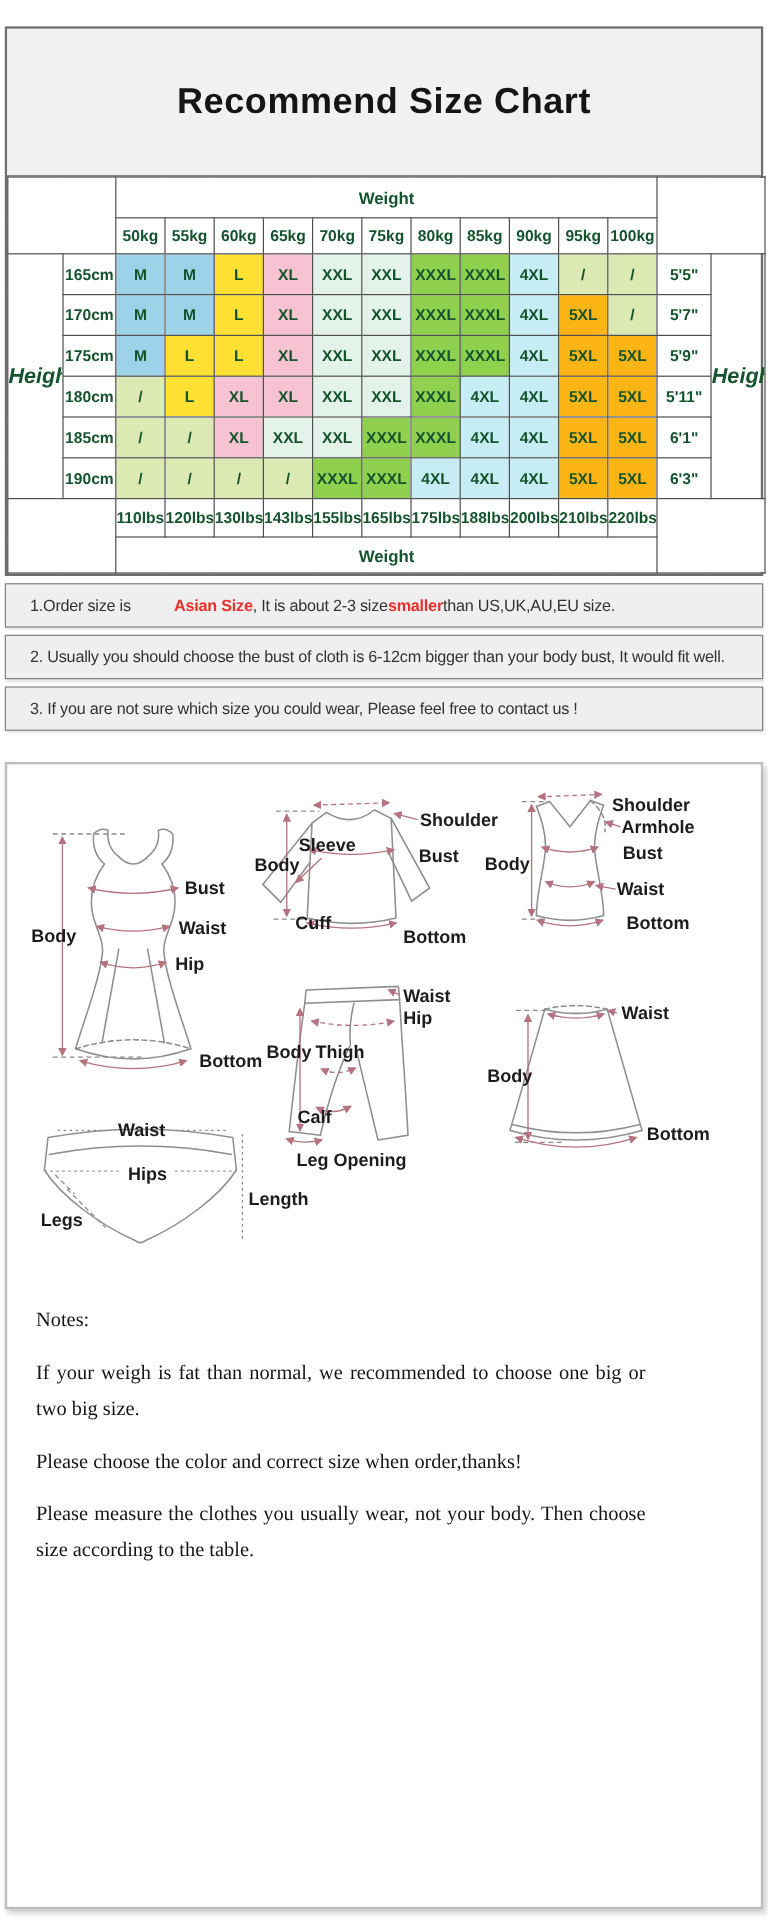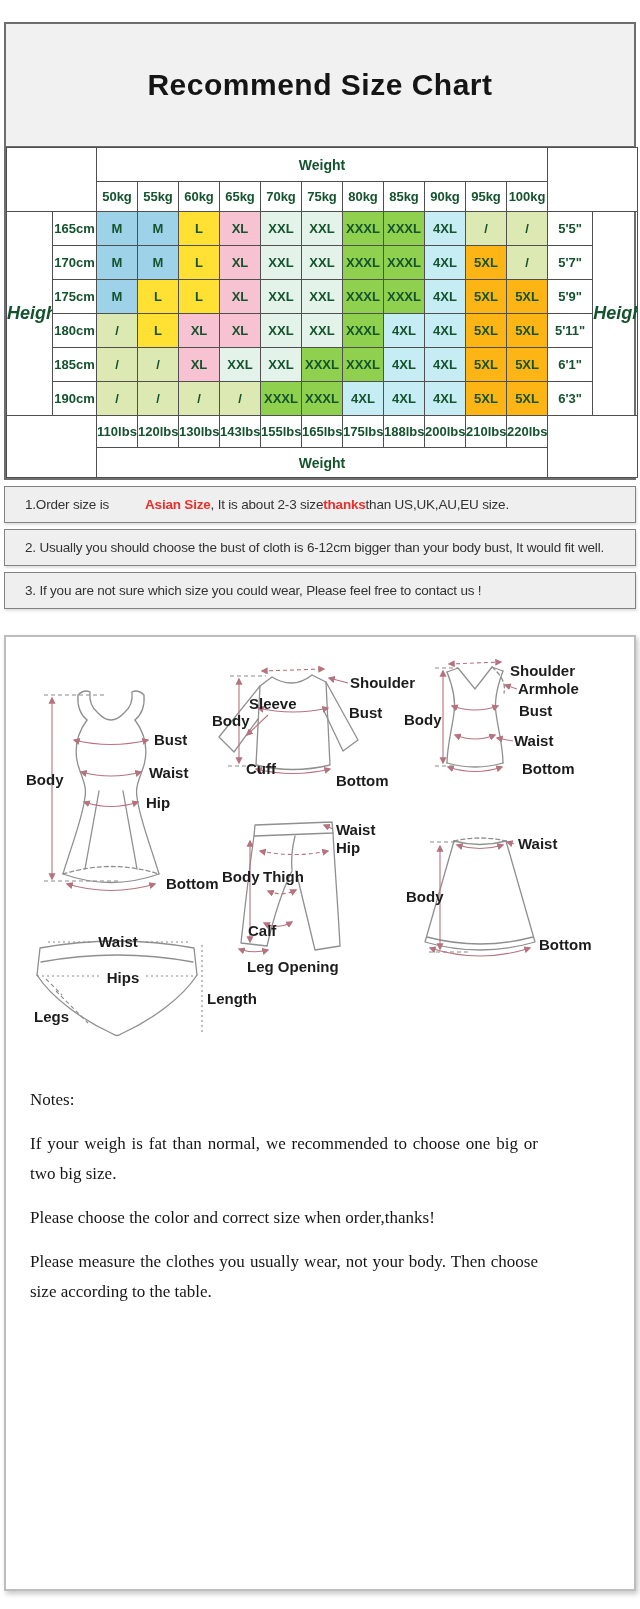--- a/index.html
+++ b/index.html
@@ -227,21 +227,21 @@
           </tr>
         </tbody>
     </table>
   </div>
 
   <div class="top-notes">
     <div class="note-box">
         <span>1.Order size is </span>
         <span class="hl" style="color: rgb(232, 48, 44); margin-left: 36px;">Asian Size</span>
         <span>, It is about 2-3 size </span>
-        <span class="hl" style="color: rgb(232, 48, 44);">thanks</span>
+        <span class="hl" style="color: rgb(232, 48, 44);">smaller</span>
         <span> than US,UK,AU,EU size.</span>
       </div>
     <div class="note-box">
         <span>2. Usually you should choose the bust of cloth is 6-12cm bigger than your body bust, It would fit well.</span>
       </div>
     <div class="note-box">
         <span>3. If you are not sure which size you could wear, Please feel free to contact us !</span>
       </div>
   </div>
 </div>

